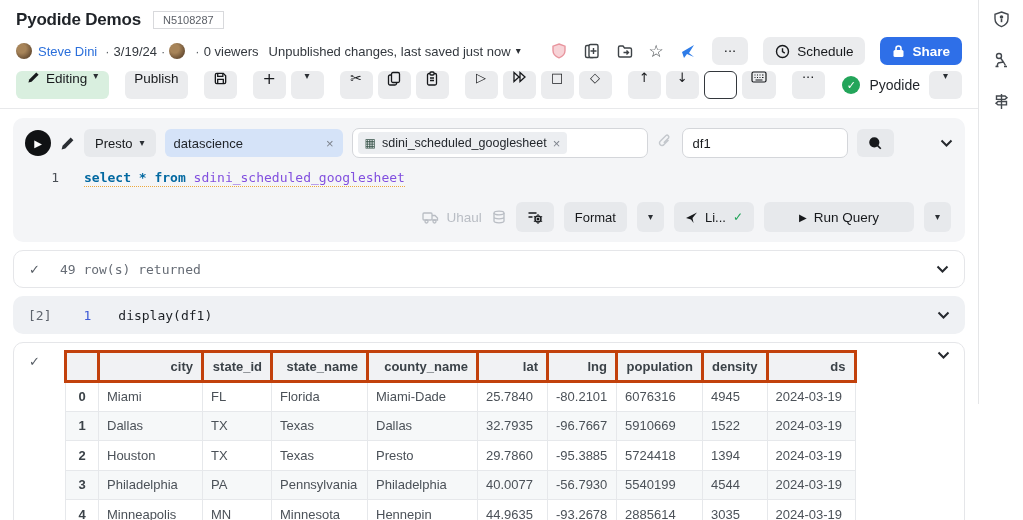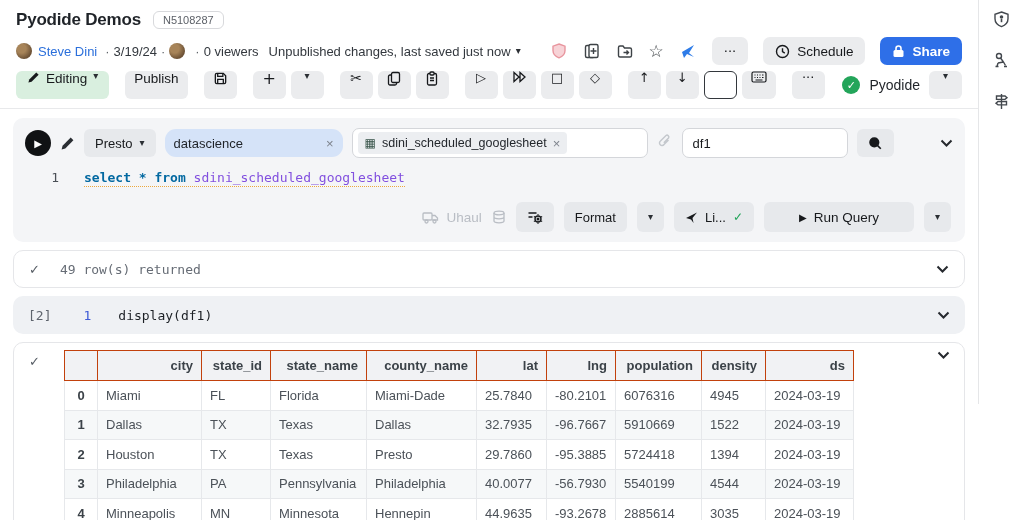--- a/index.html
+++ b/index.html
@@ -7,21 +7,21 @@
     font-family:"Liberation Sans", sans-serif; color:#1f2328; }
   .app { display:flex; width:1023px; height:404px; }
   .main { flex:0 0 978px; width:978px; display:flex; flex-direction:column; }
   .right-rail { flex:1; border-left:1px solid #e5e6e8; display:flex; flex-direction:column;
     align-items:center; padding-top:10px; gap:18px; color:#43484e; }
 
   
   header { padding:7px 16px 0 16px; }
   .title-row { display:flex; align-items:center; gap:12px; height:26px; }
   .page-title { font-size:17px; font-weight:700; letter-spacing:-0.2px; }
-  .badge { border:1px solid #d8d9dc; border-radius:6px; padding:2px 9px; font-size:11px; color:#5c6067; }
+  .badge { border:1px solid #d8d9dc; border-radius:0; padding:2px 9px; font-size:11px; color:#5c6067; }
   .meta-row { display:flex; align-items:center; margin-top:5px; height:26px; font-size:13px; color:#25292e; }
   .avatar { width:16px; height:16px; border-radius:50%; flex:0 0 16px;
     background:radial-gradient(circle at 35% 35%, #a78459 0 30%, #6d5236 70%); margin-right:6px; }
   .author { color:#2b6fdb; margin-right:4px; text-decoration:none; cursor:pointer; }
   .dot { color:#5f6469; margin:0 4px; }
   .meta-text { color:#33383e; }
   .save-status { margin-left:10px; color:#33383e; display:flex; align-items:center; gap:5px; cursor:pointer; }
   .caret { font-size:10px; color:#2b2f34; line-height:1; }
   .meta-right { margin-left:auto; display:flex; align-items:center; gap:15px; }
   .hicon { display:inline-flex; cursor:pointer; color:#3e4347; }
@@ -47,21 +47,21 @@
   .card { border-radius:10px; }
 
   
   .sql-cell { background:#f4f5f7; padding:8px 12px 4px 12px; }
   .sql-head { display:flex; align-items:center; gap:9px; height:34px; }
   .run-circle { width:26px; height:26px; border-radius:50%; background:#101214; color:#fff; border:none;
     display:inline-flex; align-items:center; justify-content:center; font-size:10px; cursor:pointer; }
   .iconbtn { background:none; border:none; display:inline-flex; cursor:pointer; color:#2a2e33; }
   .pill { background:#e7e9ec; border:none; border-radius:6px; height:28px; display:inline-flex;
     align-items:center; gap:7px; padding:0 11px; font-size:13px; color:#17191c; cursor:pointer; font-family:inherit; }
-  .chip-blue { background:#d5e3f8; border-radius:11px; height:28px; width:178px; display:inline-flex;
+  .chip-blue { background:#d5e3f8; border-radius:6px; height:28px; width:178px; display:inline-flex;
     align-items:center; justify-content:space-between; padding:0 9px; font-size:13px; cursor:pointer; }
   .chip-x { color:#7d838c; font-size:13px; cursor:pointer; }
   .tbl-input { background:#fff; border:1px solid #d4d6da; border-radius:7px; height:30px; width:296px;
     display:flex; align-items:center; padding:0 5px; cursor:text; }
   .chip-gray { background:#eceef1; border-radius:4px; height:22px; display:inline-flex; align-items:center;
     gap:6px; padding:0 7px; font-size:12.5px; color:#23272c; }
   .grid-glyph { color:#355247; font-size:12px; }
   .clip { color:#c4c8cd; }
   .df-input { background:#fff; border:1px solid #d4d6da; border-radius:7px; height:30px; width:166px;
     padding:0 10px; font-size:13px; font-family:inherit; color:#17191c; }
@@ -95,21 +95,21 @@
   .exec-count { color:#5e646d; }
   .py-lineno { color:#3e5bd7; margin-left:32px; }
   .py-code { color:#1c2025; margin-left:27px; cursor:text; }
 
   
   .results-card { background:#fff; border:1px solid #e5e6e9; flex:1; position:relative;
     padding:7px 0 0 50px; overflow:hidden; }
   .results-check { position:absolute; left:15px; top:11px; }
   .results-chevron { position:absolute; right:14px; top:8px; }
   table { border-collapse:collapse; font-size:13px; table-layout:fixed; }
-  th { background:#f1f2f4; border:1px solid #c2410c; font-weight:700; color:#3b4248;
+  th { background:#f1f2f4; border:3px solid #c2410c; font-weight:700; color:#3b4248;
     text-align:right; padding:0 8px; height:30px; cursor:pointer; }
   td { border:1px solid #e6e8eb; padding:0 8px; height:29.5px; color:#4b5158; text-align:left;
     overflow:hidden; white-space:nowrap; }
   td.idx { text-align:center; font-weight:700; color:#3b4248; }
   tbody tr:nth-child(even) td { background:#f6f8f9; }
 </style>
 </head>
 <body>
 
 <div class="app">

